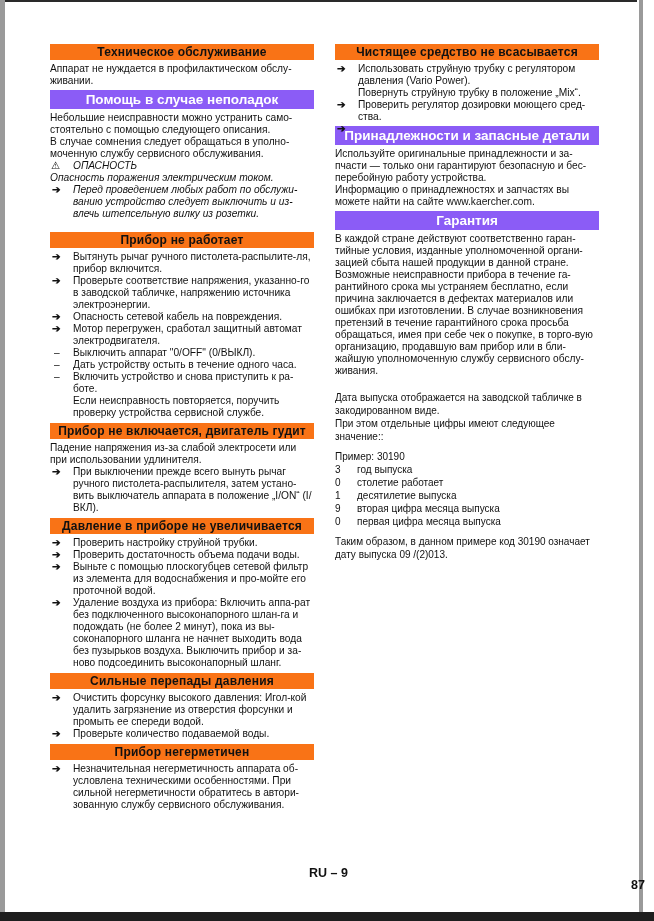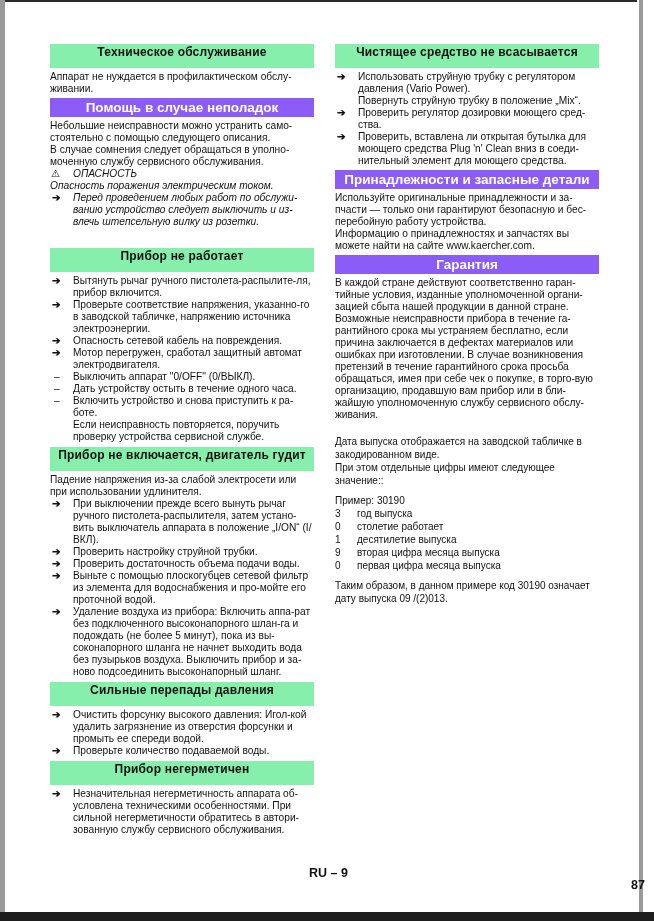--- a/index.html
+++ b/index.html
@@ -5,21 +5,21 @@
   html, body { margin:0; padding:0; }
   body { width:654px; height:921px; background:#2a2a2a; position:relative; overflow:hidden; font-family:"Liberation Sans", sans-serif; color:#111; }
   .frame-left { position:absolute; left:0; top:0; width:5px; height:912px; background:#9a9a9a; }
   .page { position:absolute; left:5px; top:2px; width:632px; height:910px; background:#fff; }
   .frame-right { position:absolute; left:637px; top:0; width:17px; height:912px; background:#fff; }
   .frame-right .bar { position:absolute; left:2px; top:0; width:4px; height:912px; background:#9a9a9a; }
   .bottom-bar { position:absolute; left:0; top:912px; width:654px; height:9px; background:#1e1e1e; }
   .col { position:absolute; top:42px; width:264px; font-size:10.2px; line-height:12px; }
   .col.left { left:50px; }
   .col.right { left:335px; }
-  .h-gray { background:#86efac; font-weight:bold; text-align:center; font-size:12px; line-height:16px; height:24px; margin:2px 0 3px 0; letter-spacing:0.2px; }
+  .h-gray { background:#f97316; font-weight:bold; text-align:center; font-size:12px; line-height:16px; height:16px; margin:2px 0 3px 0; letter-spacing:0.2px; }
   .h-black { background:#8b5cf6; color:#fff; font-weight:bold; text-align:center; font-size:13.5px; line-height:19px; height:19px; margin:3px 0 3px 0; }
   p { margin:0; }
   .item { position:relative; padding-left:23px; }
   .item .mk { position:absolute; left:2px; top:0; font-weight:bold; }
   .item.dash .mk { font-weight:normal; left:4px; }
   .indent { padding-left:23px; }
   .it { font-style:italic; }
   .warn { position:relative; padding-left:23px; font-style:italic; }
   .warn .mk { position:absolute; left:1px; top:0; font-style:normal; }
   .big { font-size:10px; line-height:13px; }
@@ -44,53 +44,54 @@
   <div class="h-gray">Техническое обслуживание</div>
   <p>Аппарат не нуждается в профилактическом обслу-живании.</p>
 
   <div class="h-black">Помощь в случае неполадок</div>
   <p>Небольшие неисправности можно устранить само-стоятельно с помощью следующего описания.</p>
   <p>В случае сомнения следует обращаться в уполно-моченную службу сервисного обслуживания.</p>
   <div class="warn"><span class="mk">⚠</span><span>ОПАСНОСТЬ</span></div>
   <p class="it">Опасность поражения электрическим током.</p>
   <div class="item it"><span class="mk" style="font-style:normal">➔</span><span>Перед проведением любых работ по обслужи-ванию устройство следует выключить и из-влечь штепсельную вилку из розетки.</span></div>
 
-  <div class="h-gray" style="margin-top:20px">Прибор не работает</div>
+  <div class="h-gray" style="margin-top:12px">Прибор не работает</div>
   <div class="item"><span class="mk">➔</span><span>Вытянуть рычаг ручного пистолета-распылите-ля, прибор включится.</span></div>
   <div class="item"><span class="mk">➔</span><span>Проверьте соответствие напряжения, указанно-го в заводской табличке, напряжению источника электроэнергии.</span></div>
   <div class="item"><span class="mk">➔</span><span>Опасность сетевой кабель на повреждения.</span></div>
   <div class="item"><span class="mk">➔</span><span>Мотор перегружен, сработал защитный автомат электродвигателя.</span></div>
   <div class="item dash"><span class="mk">–</span><span>Выключить аппарат "0/OFF" (0/ВЫКЛ).</span></div>
   <div class="item dash"><span class="mk">–</span><span>Дать устройству остыть в течение одного часа.</span></div>
   <div class="item dash"><span class="mk">–</span><span>Включить устройство и снова приступить к ра-боте.</span></div>
   <p class="indent">Если неисправность повторяется, поручить проверку устройства сервисной службе.</p>
 
   <div class="h-gray" style="margin-top:4px">Прибор не включается, двигатель гудит</div>
   <p>Падение напряжения из-за слабой электросети или при использовании удлинителя.</p>
   <div class="item"><span class="mk">➔</span><span>При выключении прежде всего вынуть рычаг ручного пистолета-распылителя, затем устано-вить выключатель аппарата в положение „I/ON“ (I/ВКЛ).</span></div>
 
+  <div class="h-gray" style="margin-top:4px">Давление в приборе не увеличивается</div>
   <div class="item"><span class="mk">➔</span><span>Проверить настройку струйной трубки.</span></div>
   <div class="item"><span class="mk">➔</span><span>Проверить достаточность объема подачи воды.</span></div>
   <div class="item"><span class="mk">➔</span><span>Выньте с помощью плоскогубцев сетевой фильтр из элемента для водоснабжения и про-мойте его проточной водой.</span></div>
-  <div class="item"><span class="mk">➔</span><span>Удаление воздуха из прибора: Включить аппа-рат без подключенного высоконапорного шлан-га и подождать (не более 5 минут), пока из вы-соконапорного шланга не начнет выходить вода без пузырьков воздуха. Выключить прибор и за-ново подсоединить высоконапорный шланг.</span></div>
+  <div class="item"><span class="mk">➔</span><span>Удаление воздуха из прибора: Включить аппа-рат без подключенного высоконапорного шлан-га и подождать (не более 2 минут), пока из вы-соконапорного шланга не начнет выходить вода без пузырьков воздуха. Выключить прибор и за-ново подсоединить высоконапорный шланг.</span></div>
 
   <div class="h-gray" style="margin-top:4px">Сильные перепады давления</div>
   <div class="item"><span class="mk">➔</span><span>Очистить форсунку высокого давления: Игол-кой удалить загрязнение из отверстия форсунки и промыть ее спереди водой.</span></div>
   <div class="item"><span class="mk">➔</span><span>Проверьте количество подаваемой воды.</span></div>
 
   <div class="h-gray" style="margin-top:4px">Прибор негерметичен</div>
   <div class="item"><span class="mk">➔</span><span>Незначительная негерметичность аппарата об-условлена техническими особенностями. При сильной негерметичности обратитесь в автори-зованную службу сервисного обслуживания.</span></div>
 </div>
 
 <div class="col right">
   <div class="h-gray">Чистящее средство не всасывается</div>
   <div class="item"><span class="mk">➔</span><span>Использовать струйную трубку с регулятором давления (Vario Power).</span></div>
   <p class="indent">Повернуть струйную трубку в положение „Mix“.</p>
   <div class="item"><span class="mk">➔</span><span>Проверить регулятор дозировки моющего сред-ства.</span></div>
-  <div class="item"><span class="mk">➔</span><span>Проверить, вставлена ли открытая бутылка для моющего средства Plug 'n' Clean вниз в соеди-нительный элемент для моющего средства.</span></div>
+  <div class="item"><span class="mk">➔</span></div>
 
   <div class="h-black">Принадлежности и запасные детали</div>
   <p>Используйте оригинальные принадлежности и за-пчасти — только они гарантируют безопасную и бес-перебойную работу устройства.</p>
   <p>Информацию о принадлежностях и запчастях вы можете найти на сайте www.kaercher.com.</p>
 
   <div class="h-black">Гарантия</div>
   <p>В каждой стране действуют соответственно гаран-тийные условия, изданные уполномоченной органи-зацией сбыта нашей продукции в данной стране. Возможные неисправности прибора в течение га-рантийного срока мы устраняем бесплатно, если причина заключается в дефектах материалов или ошибках при изготовлении. В случае возникновения претензий в течение гарантийного срока просьба обращаться, имея при себе чек о покупке, в торго-вую организацию, продавшую вам прибор или в бли-жайшую уполномоченную службу сервисного обслу-живания.</p>
 
   <div class="gap" style="height:14px"></div>
   <div class="big">

